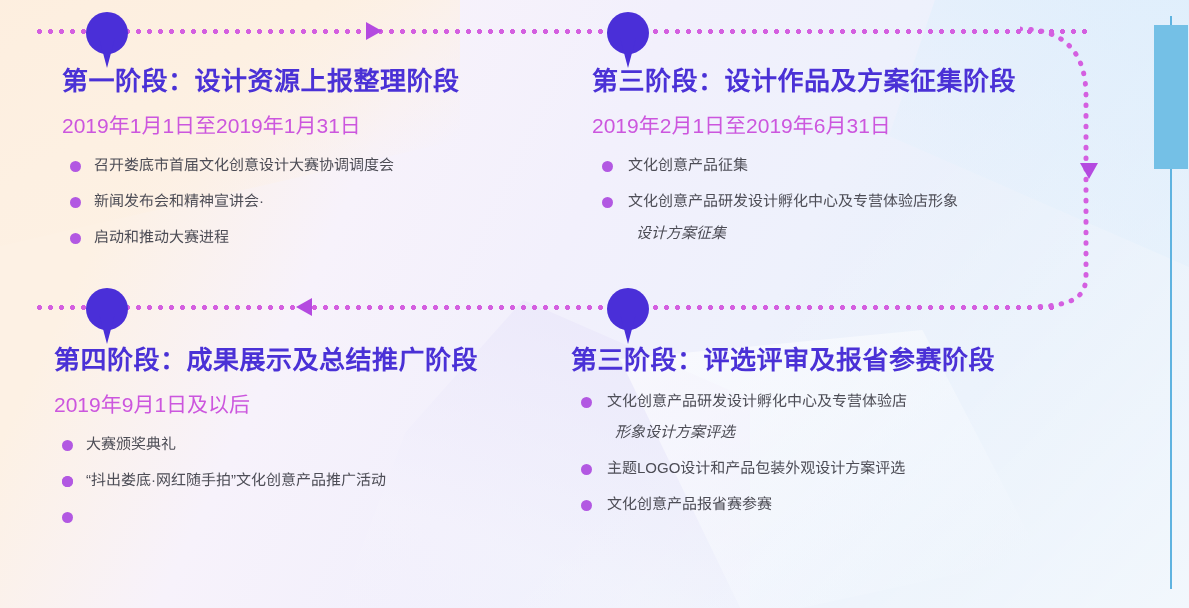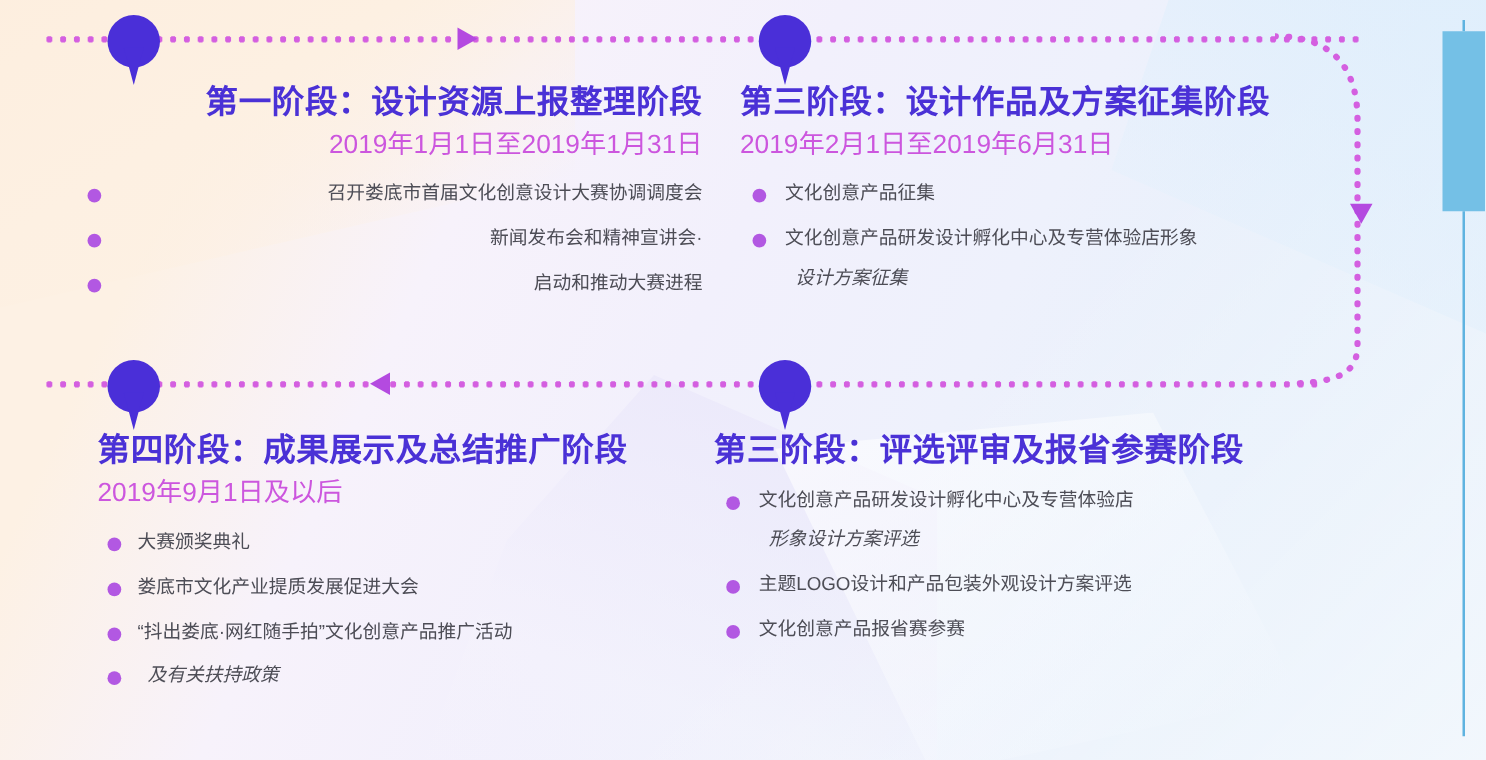--- a/index.html
+++ b/index.html
@@ -80,32 +80,32 @@
     background:#4a2fd8;
     clip-path:polygon(0 0,100% 0,50% 100%);
   }
   .pin-1{left:86px;top:12px;}
   .pin-2{left:607px;top:12px;}
   .pin-4{left:86px;top:288px;}
   .pin-3{left:607px;top:288px;}
 
   
   .stage-block{position:absolute;}
-  .s1{left:62px;top:66px;width:500px;text-align:right;}
+  .s1{left:62px;top:66px;width:500px;}
   .s2{left:592px;top:66px;width:500px;}
-  .s4{left:78px;top:345px;width:500px;}
+  .s4{left:54px;top:345px;width:500px;}
   .s3{left:571px;top:345px;width:500px;}
 
   .stage-title{
     font-size:26px;font-weight:bold;color:#4a31d6;
     letter-spacing:.5px;line-height:1.18;white-space:nowrap;
   }
   .stage-date{
     font-size:21px;color:#cc56de;line-height:1.35;
-    margin-top:5px;white-space:nowrap;
+    margin-top:15px;white-space:nowrap;
   }
   .stage-list{list-style:none;margin:14px 0 0 0;padding:0;}
   .stage-list li{
     position:relative;padding-left:32px;
     font-size:15px;color:#4d4d56;line-height:1.45;
     margin-bottom:14px;
   }
   .stage-list li .dot{
     position:absolute;left:8px;top:7px;width:11px;height:11px;
     border-radius:50%;background:#b258e2;
@@ -205,29 +205,27 @@
   <div class="stage-block s4">
     <div class="stage-title">第四阶段：成果展示及总结推广阶段</div>
     <div class="stage-date">2019年9月1日及以后</div>
     <ul class="stage-list">
       <li>
         <span class="dot"></span>
         <span>大赛颁奖典礼</span>
       </li>
       <li>
         <span class="dot"></span>
-        <span>娄底市文化产业提质发展促进大会</span>
       </li>
       <li>
         <span class="dot"></span>
         <span>“抖出娄底·网红随手拍”文化创意产品推广活动</span>
       </li>
       <li>
         <span class="dot"></span>
-        <span class="l2">及有关扶持政策</span>
       </li>
     </ul>
   </div>
 
   <div class="stage-block s3">
     <div class="stage-title">第三阶段：评选评审及报省参赛阶段</div>
     <ul class="stage-list">
       <li>
         <span class="dot"></span>
         <span>文化创意产品研发设计孵化中心及专营体验店</span>

